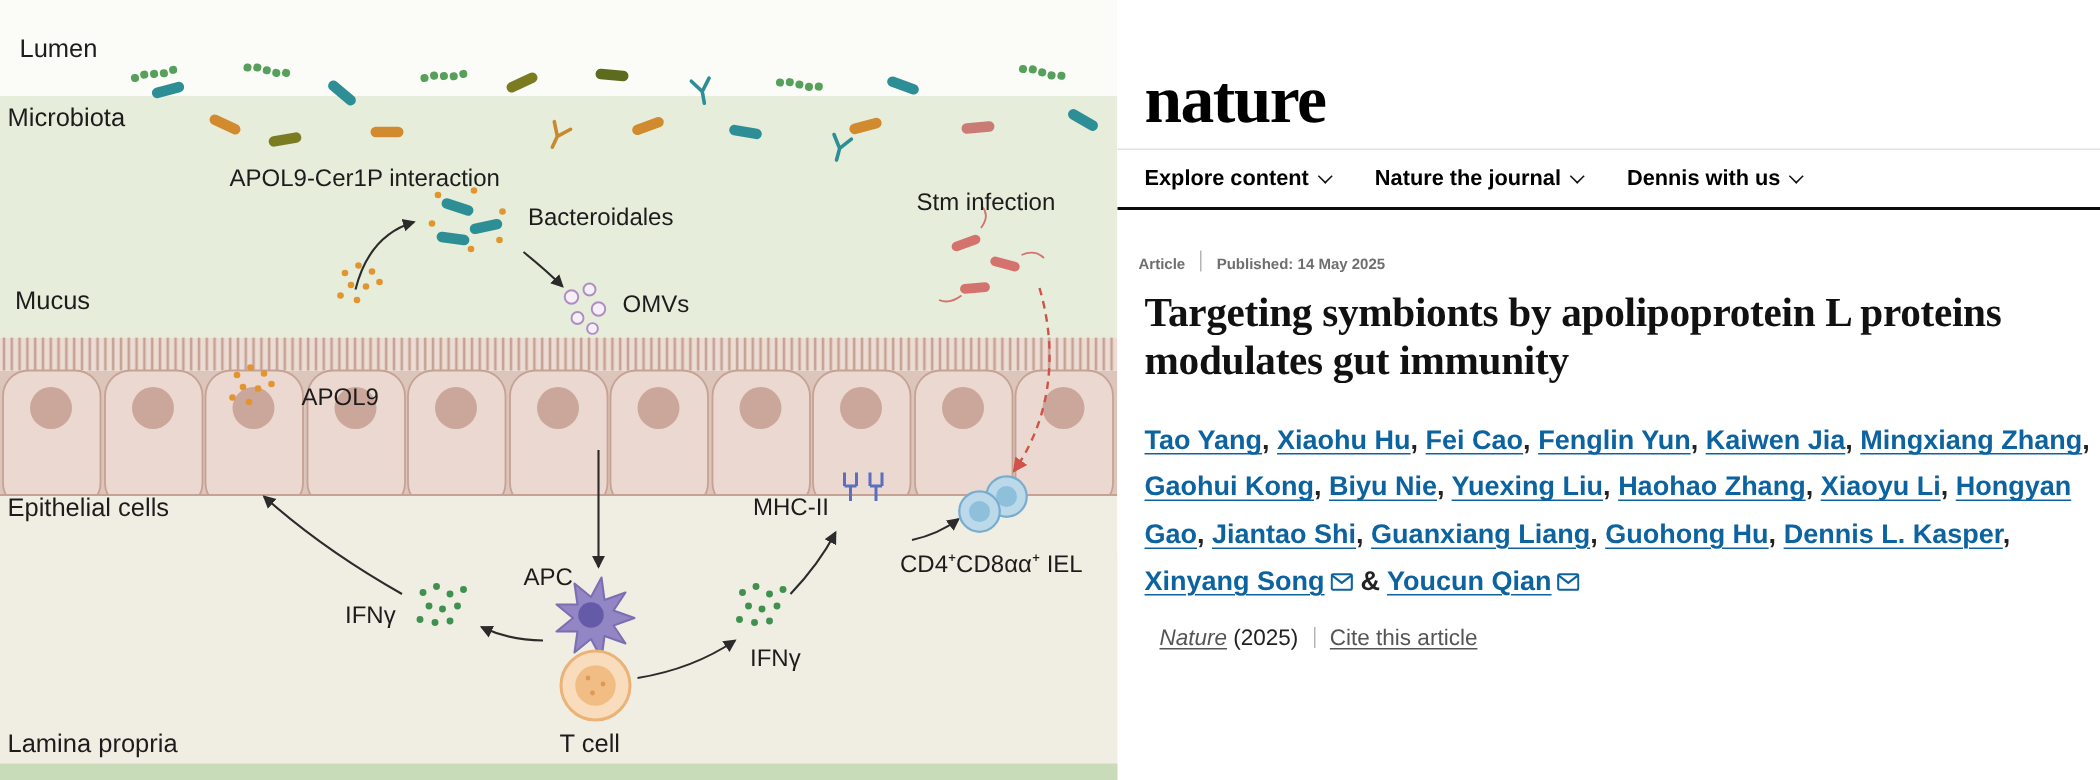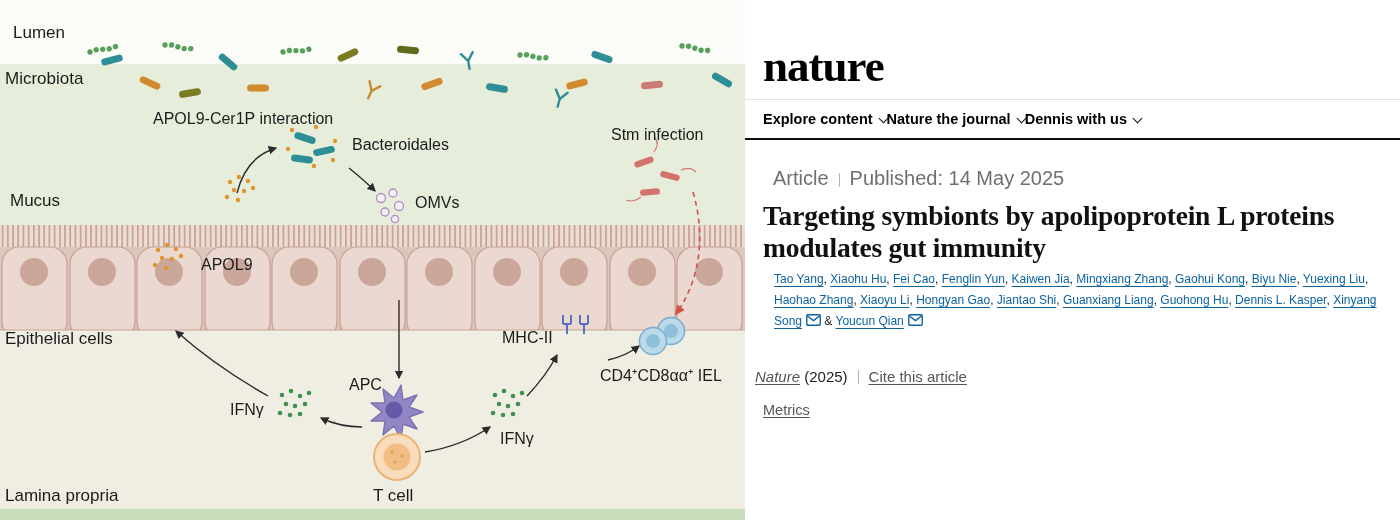--- a/index.html
+++ b/index.html
@@ -9,38 +9,38 @@
   .figure-panel svg{display:block;}
   svg text{font-family:"Liberation Sans", sans-serif;font-size:16px;fill:#1c1c1c;}
   svg text.big{font-size:17px;}
 
   .article-panel{position:absolute;left:745px;top:0;width:655px;height:372px;background:#fff;}
   .site-header{padding:44px 18px 10px 18px;}
   .logo{font-family:"Liberation Serif", serif;font-weight:700;font-size:45px;line-height:1;
         letter-spacing:-1px;color:#000;text-decoration:none;display:inline-block;}
   .rule-light{height:1px;background:#e2e2e2;}
   .rule-dark{height:2px;background:#0c0c0c;}
-  .site-nav{display:flex;align-items:center;padding:11px 18px;}
+  .site-nav{display:flex;gap:30px;align-items:center;padding:11px 18px;}
   .nav-item{font-weight:700;font-size:14.5px;color:#000;text-decoration:none;white-space:nowrap;}
   .chev{display:inline-block;width:6px;height:6px;border-right:1.6px solid #111;
         border-bottom:1.6px solid #111;transform:rotate(45deg);margin-left:7px;vertical-align:2px;}
   .breadcrumb{padding:17px 18px 0 18px;font-size:14px;color:#666;}
   .breadcrumb a{color:#555;text-decoration:underline;text-underline-offset:2px;}
   .breadcrumb .sep{margin:0 7px;color:#888;}
   .breadcrumb .current{color:#333;}
-  .article-meta{margin-top:27px;padding-left:28px;font-size:20px;color:#6f6f6f;}
+  .article-meta{margin-top:27px;padding-left:14px;font-size:10px;color:#6f6f6f;font-weight:bold;}
   .vbar{display:inline-block;width:1px;height:14px;background:#b5b5b5;margin:0 10px;vertical-align:-2px;}
-  .article-title{margin:10px 0 5px 0;padding-left:18px;max-width:600px;
+  .article-title{margin:10px 0 22px 0;padding-left:18px;max-width:600px;
                  font-family:"Liberation Serif", serif;font-weight:700;font-size:27.5px;
                  line-height:1.17;color:#111;letter-spacing:-0.2px;}
-  .authors{padding-left:29px;max-width:640px;font-size:12px;line-height:1.73;color:#222;}
+  .authors{padding-left:18px;max-width:640px;font-size:18px;line-height:1.73;color:#222;font-weight:bold;}
   .authors a{color:var(--author-link,#0c63a0);text-decoration:underline;
              text-underline-offset:2.5px;text-decoration-thickness:1px;}
   .env-icon{margin-left:4px;vertical-align:-1px;}
-  .journal-line{padding-left:10px;margin-top:36px;font-size:15px;color:#222;}
+  .journal-line{padding-left:28px;margin-top:14px;font-size:15px;color:#222;}
   .journal-line .journal-link{font-style:italic;color:#555;text-decoration:underline;text-underline-offset:2px;}
   .journal-line .cite-link{color:#555;text-decoration:underline;text-underline-offset:2px;}
   .metrics{padding-left:18px;margin-top:17px;font-size:14.5px;}
   .metrics a{color:#555;text-decoration:underline;text-underline-offset:2px;}
 </style>
 </head>
 <body>
 
 <div class="page">
 
@@ -285,17 +285,14 @@
         </svg> &amp; <a href="#">Youcun Qian</a><svg class="env-icon" width="15" height="12" viewBox="0 0 15 12">
           <rect x="0.8" y="0.8" width="13.4" height="10.4" rx="1" fill="none" stroke="#0c63a0" stroke-width="1.4"></rect>
           <path d="M1.2 1.8 L7.5 6.6 L13.8 1.8" fill="none" stroke="#0c63a0" stroke-width="1.4"></path>
         </svg></div>
 
     <div class="journal-line">
       <a class="journal-link" href="#">Nature</a>
       <span>(2025)</span><span class="vbar"></span><a class="cite-link" href="#">Cite this article</a>
     </div>
 
-    <div class="metrics">
-      <a href="#">Metrics</a>
-    </div>
   </div>
 </div>
 
 </body></html>

